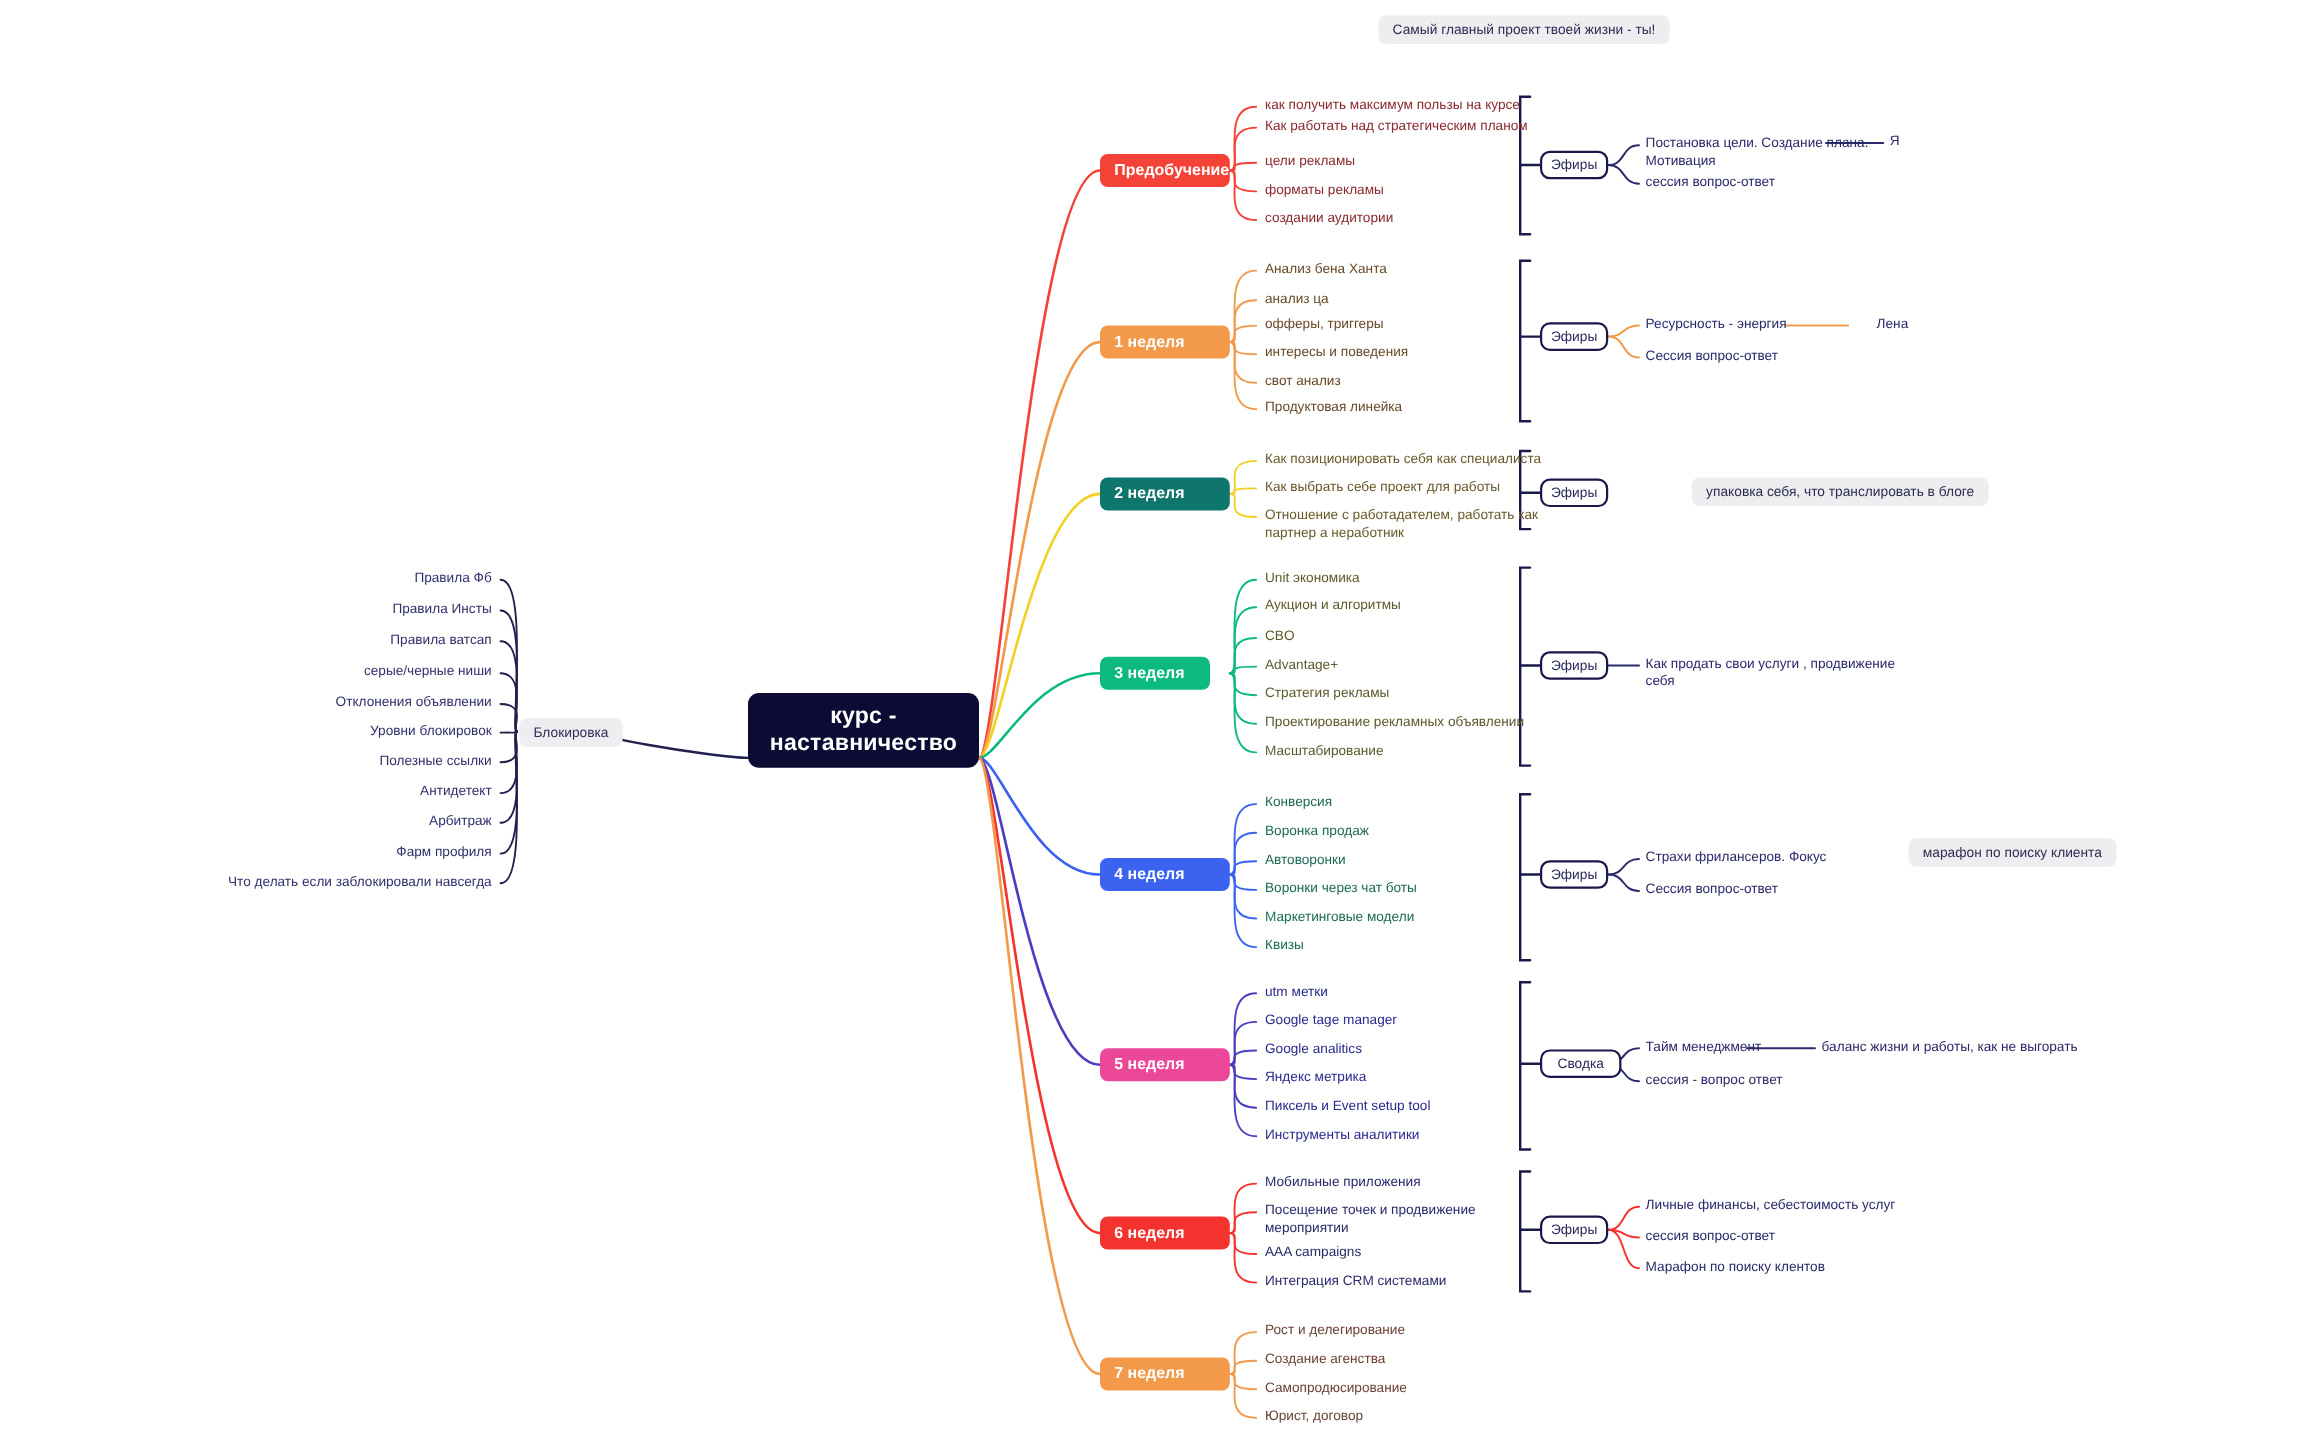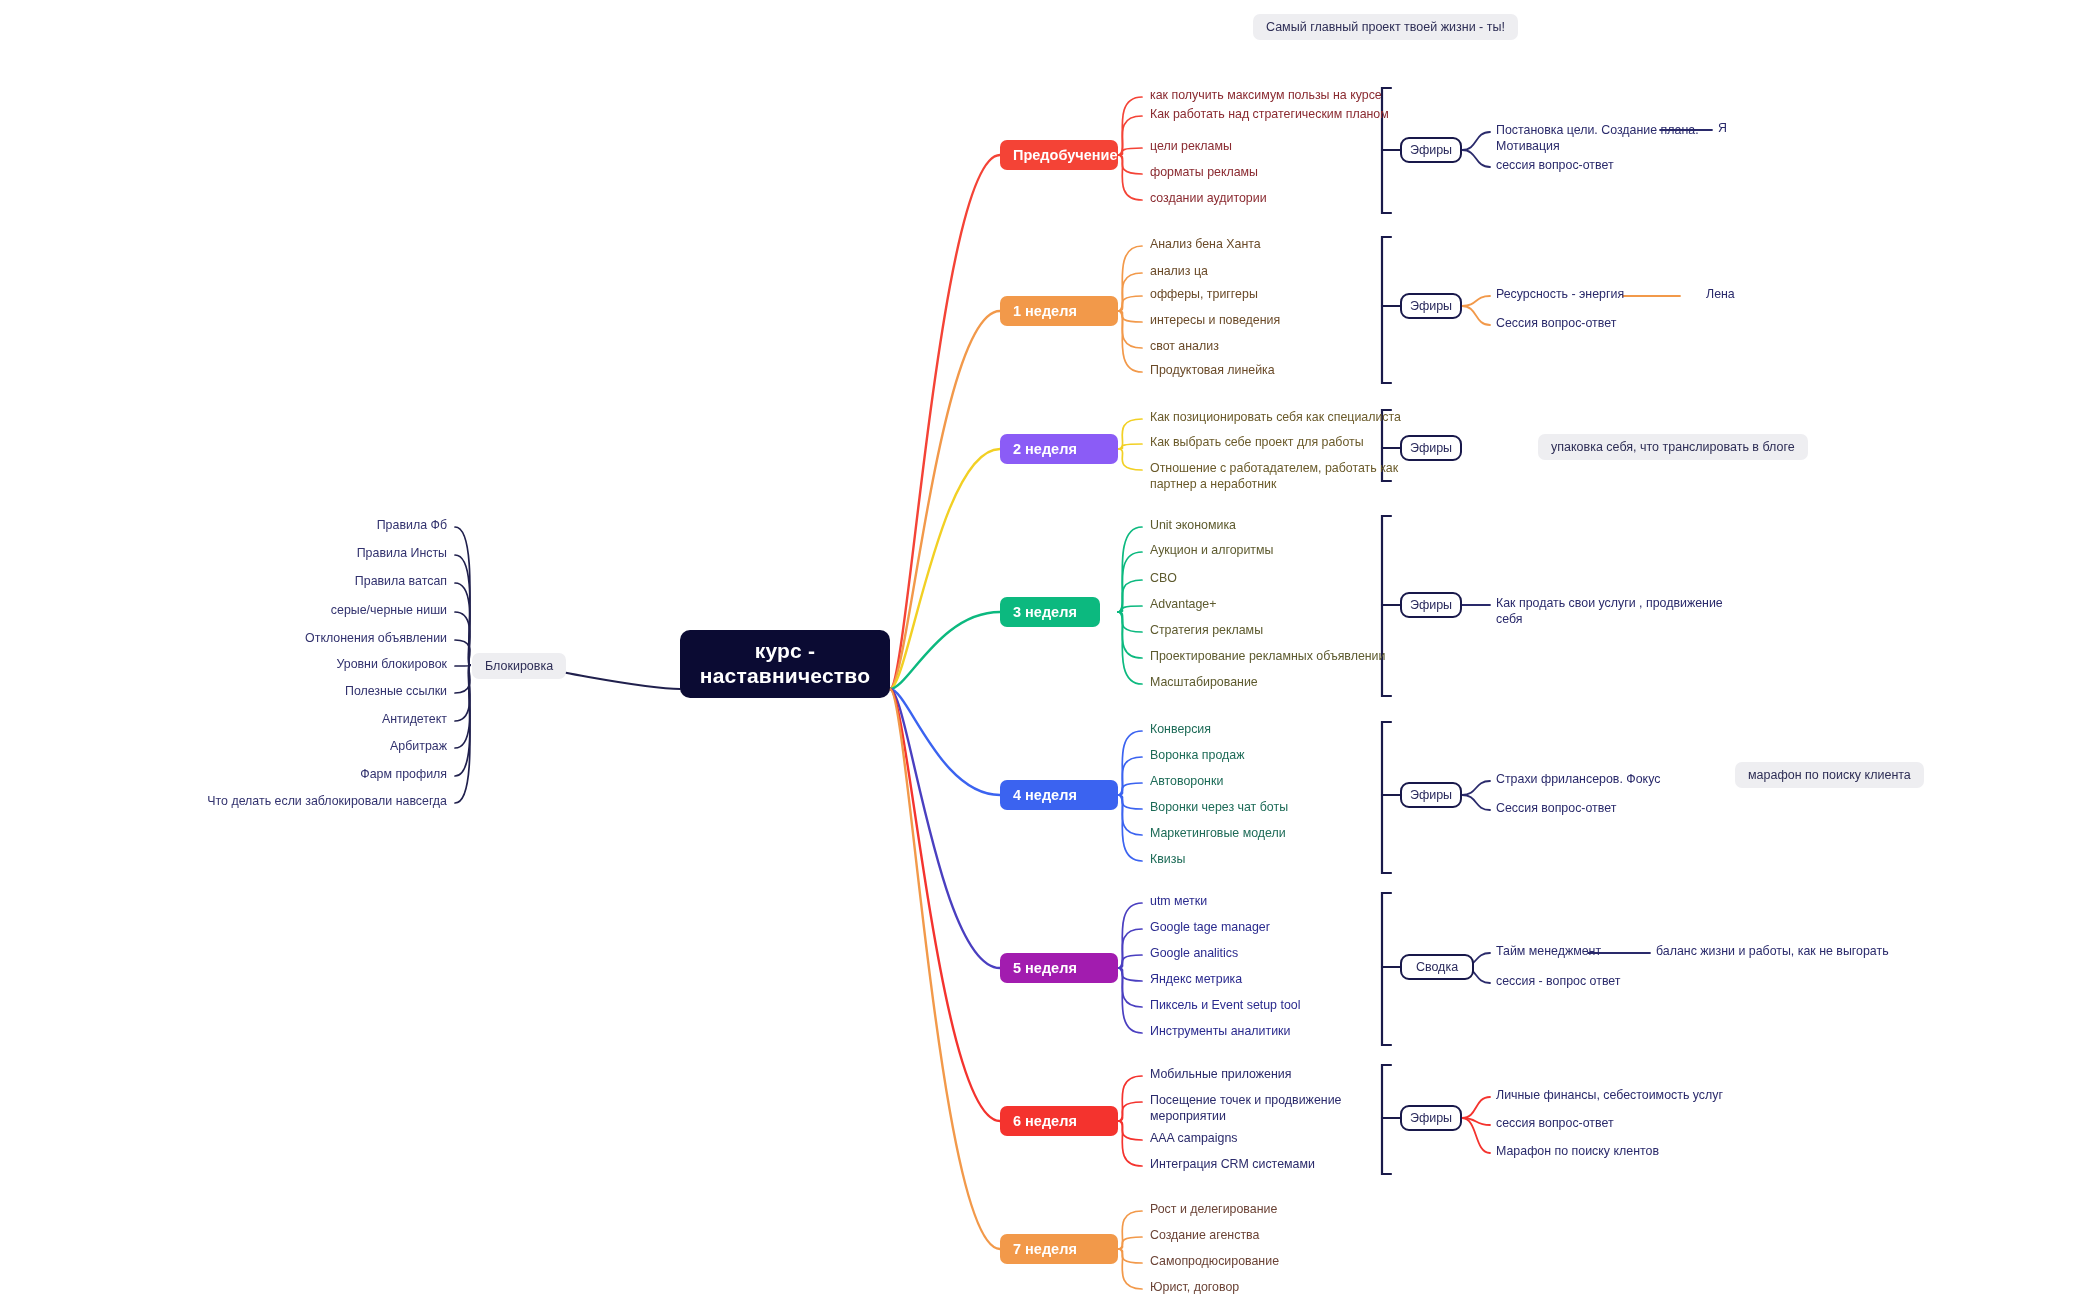--- a/index.html
+++ b/index.html
@@ -160,21 +160,21 @@
       <div class="leaf r" style="left: 1150px; top: 237px; color: rgb(106, 74, 40);">Анализ бена Ханта</div>
       <div class="leaf r" style="left: 1150px; top: 264px; color: rgb(106, 74, 40);">анализ ца</div>
       <div class="leaf r" style="left: 1150px; top: 287px; color: rgb(106, 74, 40);">офферы, триггеры</div>
       <div class="leaf r" style="left: 1150px; top: 313px; color: rgb(106, 74, 40);">интересы и поведения</div>
       <div class="leaf r" style="left: 1150px; top: 339px; color: rgb(106, 74, 40);">свот анализ</div>
       <div class="leaf r" style="left: 1150px; top: 363px; color: rgb(106, 74, 40);">Продуктовая линейка</div>
       <div class="node pill" style="left: 1400px; top: 293px; width: 62px;">Эфиры</div>
       <div class="leaf r navy" style="left: 1496px; top: 287px;">Ресурсность - энергия</div>
       <div class="leaf r navy" style="left: 1496px; top: 316px;">Сессия вопрос-ответ</div>
       <div class="leaf r navy" style="left: 1686px; top: 287px; margin-left: 20px;">Лена</div>
-      <div class="node weekbox" style="left: 1000px; top: 434px; width: 118px; background: #8b5cf6;">2 неделя</div>
+      <div class="node weekbox" style="left: 1000px; top: 434px; width: 118px; background: #0f766e;">2 неделя</div>
       <div class="leaf r" style="left: 1150px; top: 410px; color: rgb(106, 90, 42);">Как позиционировать себя как специалиста</div>
       <div class="leaf r" style="left: 1150px; top: 435px; color: rgb(106, 90, 42);">Как выбрать себе проект для работы</div>
       <div class="leaf r" style="left: 1150px; top: 461px; color: rgb(106, 90, 42);">Отношение с работадателем, работать как
 партнер а неработник</div>
       <div class="node pill" style="left: 1400px; top: 435px; width: 62px;">Эфиры</div>
       <div class="node gbox" style="left: 1538px; top: 434px;">упаковка себя, что транслировать в блоге</div>
       <div class="node weekbox" style="left: 1000px; top: 597px; width: 100px; background: rgb(12, 185, 127);">3 неделя</div>
       <div class="leaf r" style="left: 1150px; top: 518px; color: rgb(93, 90, 46);">Unit экономика</div>
       <div class="leaf r" style="left: 1150px; top: 543px; color: rgb(93, 90, 46);">Аукцион и алгоритмы</div>
       <div class="leaf r" style="left: 1150px; top: 571px; color: rgb(93, 90, 46);">CBO</div>
@@ -189,21 +189,21 @@
       <div class="leaf r" style="left: 1150px; top: 722px; color: rgb(29, 107, 87);">Конверсия</div>
       <div class="leaf r" style="left: 1150px; top: 748px; color: rgb(29, 107, 87);">Воронка продаж</div>
       <div class="leaf r" style="left: 1150px; top: 774px; color: rgb(29, 107, 87);">Автоворонки</div>
       <div class="leaf r" style="left: 1150px; top: 800px; color: rgb(29, 107, 87);">Воронки через чат боты</div>
       <div class="leaf r" style="left: 1150px; top: 826px; color: rgb(29, 107, 87);">Маркетинговые модели</div>
       <div class="leaf r" style="left: 1150px; top: 852px; color: rgb(29, 107, 87);">Квизы</div>
       <div class="node pill" style="left: 1400px; top: 782px; width: 62px;">Эфиры</div>
       <div class="leaf r navy" style="left: 1496px; top: 772px;">Страхи фрилансеров. Фокус</div>
       <div class="leaf r navy" style="left: 1496px; top: 801px;">Сессия вопрос-ответ</div>
       <div class="node gbox" style="left: 1735px; top: 762px;">марафон по поиску клиента</div>
-      <div class="node weekbox" style="left: 1000px; top: 953px; width: 118px; background: #a21caf;">5 неделя</div>
+      <div class="node weekbox" style="left: 1000px; top: 953px; width: 118px; background: #ec4899;">5 неделя</div>
       <div class="leaf r" style="left: 1150px; top: 894px; color: rgb(42, 42, 142);">utm метки</div>
       <div class="leaf r" style="left: 1150px; top: 920px; color: rgb(42, 42, 142);">Google tage manager</div>
       <div class="leaf r" style="left: 1150px; top: 946px; color: rgb(42, 42, 142);">Google analitics</div>
       <div class="leaf r" style="left: 1150px; top: 972px; color: rgb(42, 42, 142);">Яндекс метрика</div>
       <div class="leaf r" style="left: 1150px; top: 998px; color: rgb(42, 42, 142);">Пиксель и Event setup tool</div>
       <div class="leaf r" style="left: 1150px; top: 1024px; color: rgb(42, 42, 142);">Инструменты аналитики</div>
       <div class="node pill" style="left: 1400px; top: 954px; width: 74px;">Сводка</div>
       <div class="leaf r navy" style="left: 1496px; top: 944px;">Тайм менеджмент</div>
       <div class="leaf r navy" style="left: 1496px; top: 974px;">сессия - вопрос ответ</div>
       <div class="leaf r navy" style="left: 1656px; top: 944px;">баланс жизни и работы, как не выгорать</div>

